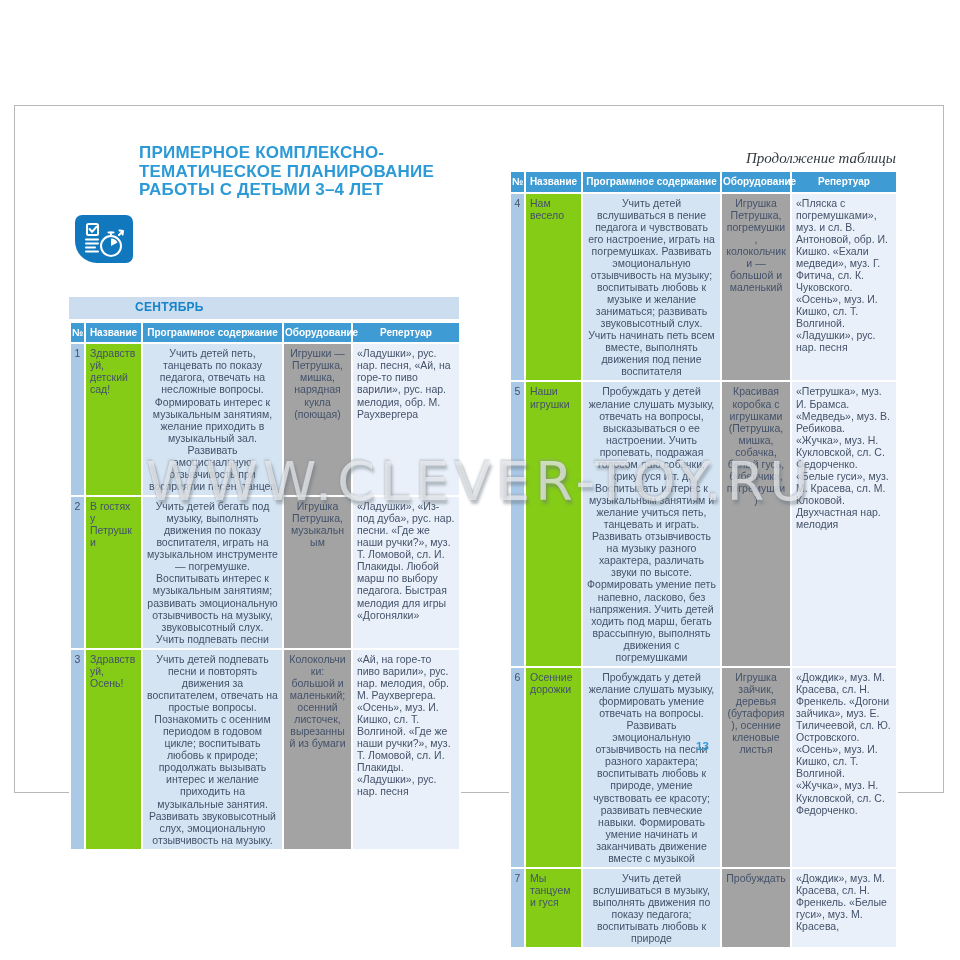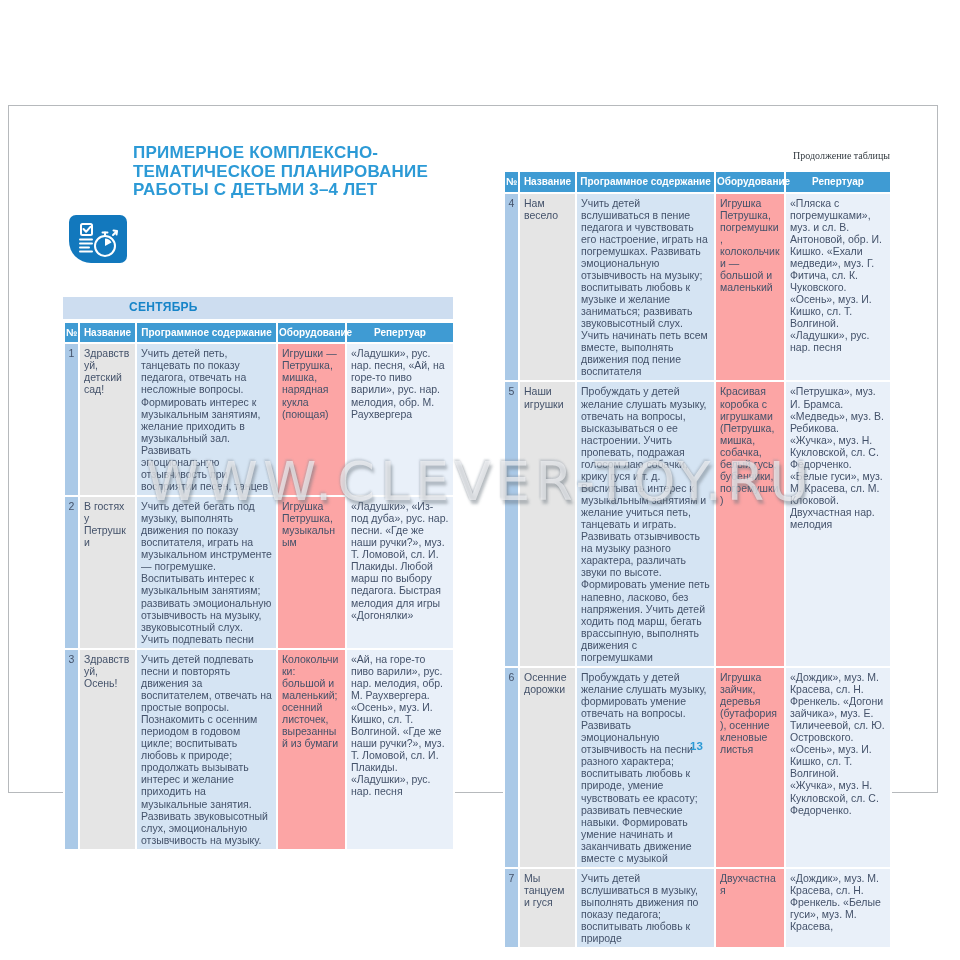--- a/index.html
+++ b/index.html
@@ -1,21 +1,21 @@
 <!DOCTYPE html>
 <html lang="ru"><head>
 <meta charset="utf-8">
 <style>
   html,body{margin:0;padding:0;}
   body{
     width:960px;height:960px;background:#ffffff;position:relative;
     font-family:"Liberation Sans", sans-serif;overflow:hidden;
   }
   .spread{
-    position:absolute;left:8px;top:105px;width:930px;height:688px;
+    position:absolute;left:14px;top:105px;width:930px;height:688px;
     background:#ffffff;border:1px solid #b6b9bc;box-sizing:border-box;
   }
   
   .title{
     position:absolute;left:124px;top:38px;margin:0;
     font-size:17px;line-height:18.5px;font-weight:bold;color:#2c9ad6;
     letter-spacing:0.2px;
   }
   .title span{display:block;}
   .icon-badge{
@@ -35,35 +35,35 @@
   table{border-collapse:collapse;width:100%;table-layout:fixed;}
   th{
     background:#3f9bd3;color:#ffffff;font-size:10px;font-weight:bold;
     padding:4px 1px;border:2px solid #ffffff;text-align:center;
   }
   td{
     vertical-align:top;padding:3px 4px;border:2px solid #ffffff;
     overflow-wrap:break-word;
   }
   td.c-num{background:#aac9e7;text-align:center;padding:3px 1px;}
-  td.c-name{background:#e5e5e5;}
-  td.c-content{background:#d5e4f3;}
-  td.c-equip{background:#fca5a5;}
+  td.c-name{background:#84cc16;}
+  td.c-content{background:#d5e4f3;text-align:center;}
+  td.c-equip{background:#a3a3a3;text-align:center;}
   td.c-repert{background:#e9f0f9;}
   .page-num{
     position:absolute;top:634px;font-weight:bold;color:#2c9ad6;
     font-size:11.5px;text-align:center;
   }
   .page-num-left{left:54px;width:390px;}
   .page-num-right{left:494px;width:387px;text-align:center;}
   
   .continuation{
     position:absolute;left:494px;top:44px;width:387px;text-align:right;
-    font-family:"Liberation Serif", serif;
-    font-size:10px;color:#333a40;
+    font-family:"Liberation Serif", serif;font-style:italic;
+    font-size:15px;color:#333a40;
   }
   
   .watermark{
     position:absolute;left:0;top:452px;width:960px;text-align:center;
     font-family:"DejaVu Sans", sans-serif;font-weight:normal;
     font-size:54px;line-height:1.1;letter-spacing:5px;white-space:nowrap;
     color:rgba(251,252,254,0.62);
     text-shadow:2px 4px 3px rgba(105,115,125,0.45),
                 -1px -2px 2px rgba(145,155,165,0.28),
                 0 0 2px rgba(120,130,140,0.35);
@@ -185,21 +185,21 @@
           <td class="c-num">6</td>
           <td class="c-name">Осенние дорожки</td>
           <td class="c-content">Пробуждать у детей желание слушать музыку, формировать умение отвечать на вопросы. Развивать эмоциональную отзывчивость на песни разного характера; воспитывать любовь к природе, умение чувствовать ее красоту; развивать певческие навыки. Формировать умение начинать и заканчивать движение вместе с музыкой</td>
           <td class="c-equip">Игрушка зайчик, деревья (бутафория), осенние кленовые листья</td>
           <td class="c-repert">«Дождик», муз. М. Красева, сл. Н. Френкель. «Догони зайчика», муз. Е. Тиличеевой, сл. Ю. Островского. «Осень», муз. И. Кишко, сл. Т. Волгиной. «Жучка», муз. Н. Кукловской, сл. С. Федорченко.</td>
         </tr>
         <tr>
           <td class="c-num">7</td>
           <td class="c-name">Мы танцуем и гуся</td>
           <td class="c-content">Учить детей вслушиваться в музыку, выполнять движения по показу педагога; воспитывать любовь к природе</td>
-          <td class="c-equip">Двухчастная</td>
+          <td class="c-equip">Пробуждать</td>
           <td class="c-repert">«Дождик», муз. М. Красева, сл. Н. Френкель. «Белые гуси», муз. М. Красева,</td>
         </tr>
       </tbody>
     </table>
   </div>
 
   <div class="page-num page-num-right">13</div>
 
 </div>
 

